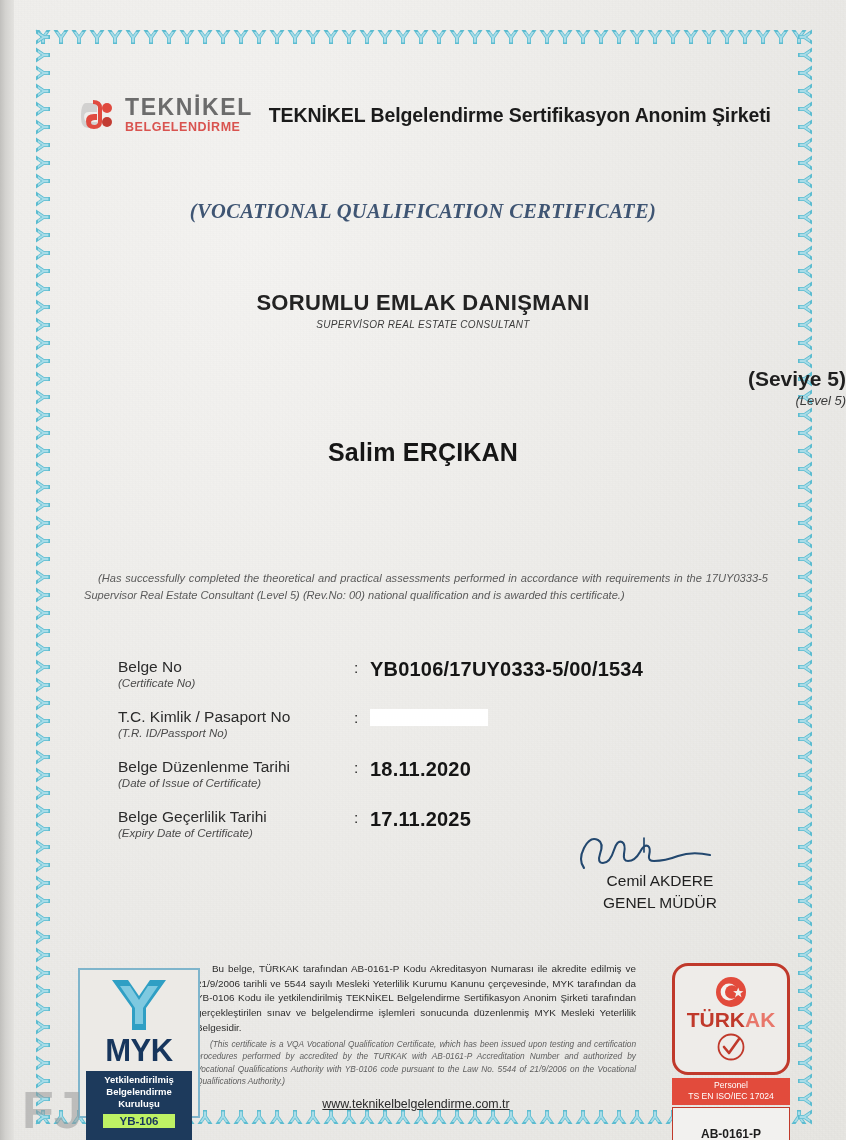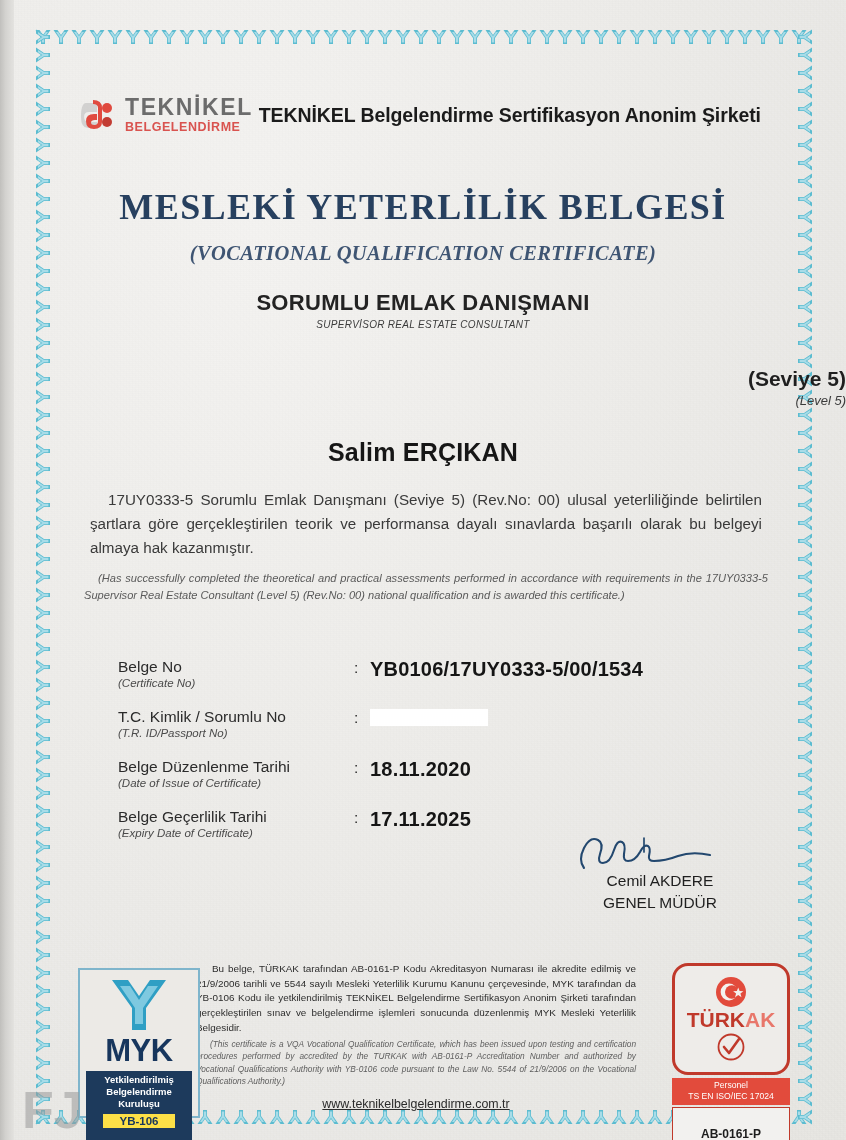--- a/index.html
+++ b/index.html
@@ -49,21 +49,21 @@
 
   .glyph-row { display: flex; }
   .glyph-col { display: flex; flex-direction: column; }
   .myk-glyph { width: 18px; height: 18px; flex: 0 0 auto; display:block; }
 
   
   #header {
     position: absolute;
     left: 80px; top: 88px;
     width: 700px; height: 54px;
-    display: flex; align-items: center; gap: 6px;
+    display: flex; align-items: center; gap: 16px;
   }
   #teknikel-logo { display: flex; align-items: center; gap: 7px; }
   #teknikel-mark { width: 38px; height: 36px; }
   #teknikel-wordmark { line-height: 1; }
   #teknikel-name {
     font-size: 23px; font-weight: bold; letter-spacing: 1.6px;
     color: #6c6c6c;
   }
   #teknikel-sub {
     font-size: 12.5px; font-weight: bold; letter-spacing: .55px;
@@ -166,21 +166,21 @@
     font-family: "Liberation Sans", sans-serif;
     font-size: 31px; font-weight: bold; color: #17365d;
     letter-spacing: -.5px; line-height: 1; margin-top: 1px;
   }
   #myk-caption {
     margin-top: 5px; width: 106px; background: #1d3a5c;
     color: #ffffff; text-align: center; padding: 3px 0 4px;
   }
   .myk-cap-line { font-size: 9.5px; font-weight: bold; line-height: 1.25; }
   #myk-code {
-    margin: 3px auto 12px; width: 72px; background: #fde047; color: #17365d;
+    margin: 3px auto 12px; width: 72px; background: #bef264; color: #17365d;
     font-size: 11.5px; font-weight: bold; padding: 1px 0; border: 1px solid #1d3a5c;
   }
 
   
   #turkak-badge { position: absolute; left: 672px; top: 963px; width: 118px; }
   #turkak-box {
     width: 118px; height: 112px; box-sizing: border-box;
     border: 3px solid #c0392b; border-radius: 16px;
     background: #eeece9;
     display: flex; flex-direction: column; align-items: center; justify-content: center;
@@ -1493,48 +1493,46 @@
       </span>
       <span id="teknikel-wordmark">
         <div id="teknikel-name">TEKNİKEL</div>
         <div id="teknikel-sub">BELGELENDİRME</div>
       </span>
     </div>
     <div id="company-name">TEKNİKEL Belgelendirme Sertifikasyon Anonim Şirketi</div>
   </div>
 
   <div id="title-block">
-    <div id="main-title">MESLEKİ YETERLİLİK BELGESİ</div>
     <div id="main-title-en">(VOCATIONAL QUALIFICATION CERTIFICATE)</div>
   </div>
 
   <div id="occupation-block">
     <div id="occupation-tr">SORUMLU EMLAK DANIŞMANI</div>
     <div id="occupation-en">SUPERVİSOR REAL ESTATE CONSULTANT</div>
   </div>
 
   <div id="level-block">
     <div id="level-tr">(Seviye 5)</div>
     <div id="level-en">(Level 5)</div>
   </div>
 
   <div id="holder-name">Salim ERÇIKAN</div>
 
-  <div id="body-tr">17UY0333-5 Sorumlu Emlak Danışmanı (Seviye 5) (Rev.No: 00) ulusal yeterliliğinde belirtilen şartlara göre gerçekleştirilen teorik ve performansa dayalı sınavlarda başarılı olarak bu belgeyi almaya hak kazanmıştır.</div>
   <div id="body-en">(Has successfully completed the theoretical and practical assessments performed in accordance with requirements in the 17UY0333-5 Supervisor Real Estate Consultant (Level 5) (Rev.No: 00) national qualification and is awarded this certificate.)</div>
 
   <div id="details">
       <div class="detail-row">
         <div class="detail-label">Belge No</div>
         <div class="detail-colon">:</div>
         <div class="detail-value">YB0106/17UY0333-5/00/1534</div>
         <div class="detail-sub">(Certificate No)</div>
       </div>
       <div class="detail-row">
-        <div class="detail-label">T.C. Kimlik / Sorumlu No</div>
+        <div class="detail-label">T.C. Kimlik / Pasaport No</div>
         <div class="detail-colon">:</div>
         <div class="redacted"></div>
         <div class="detail-sub">(T.R. ID/Passport No)</div>
       </div>
       <div class="detail-row">
         <div class="detail-label">Belge Düzenlenme Tarihi</div>
         <div class="detail-colon">:</div>
         <div class="detail-value">18.11.2020</div>
         <div class="detail-sub">(Date of Issue of Certificate)</div>
       </div>

